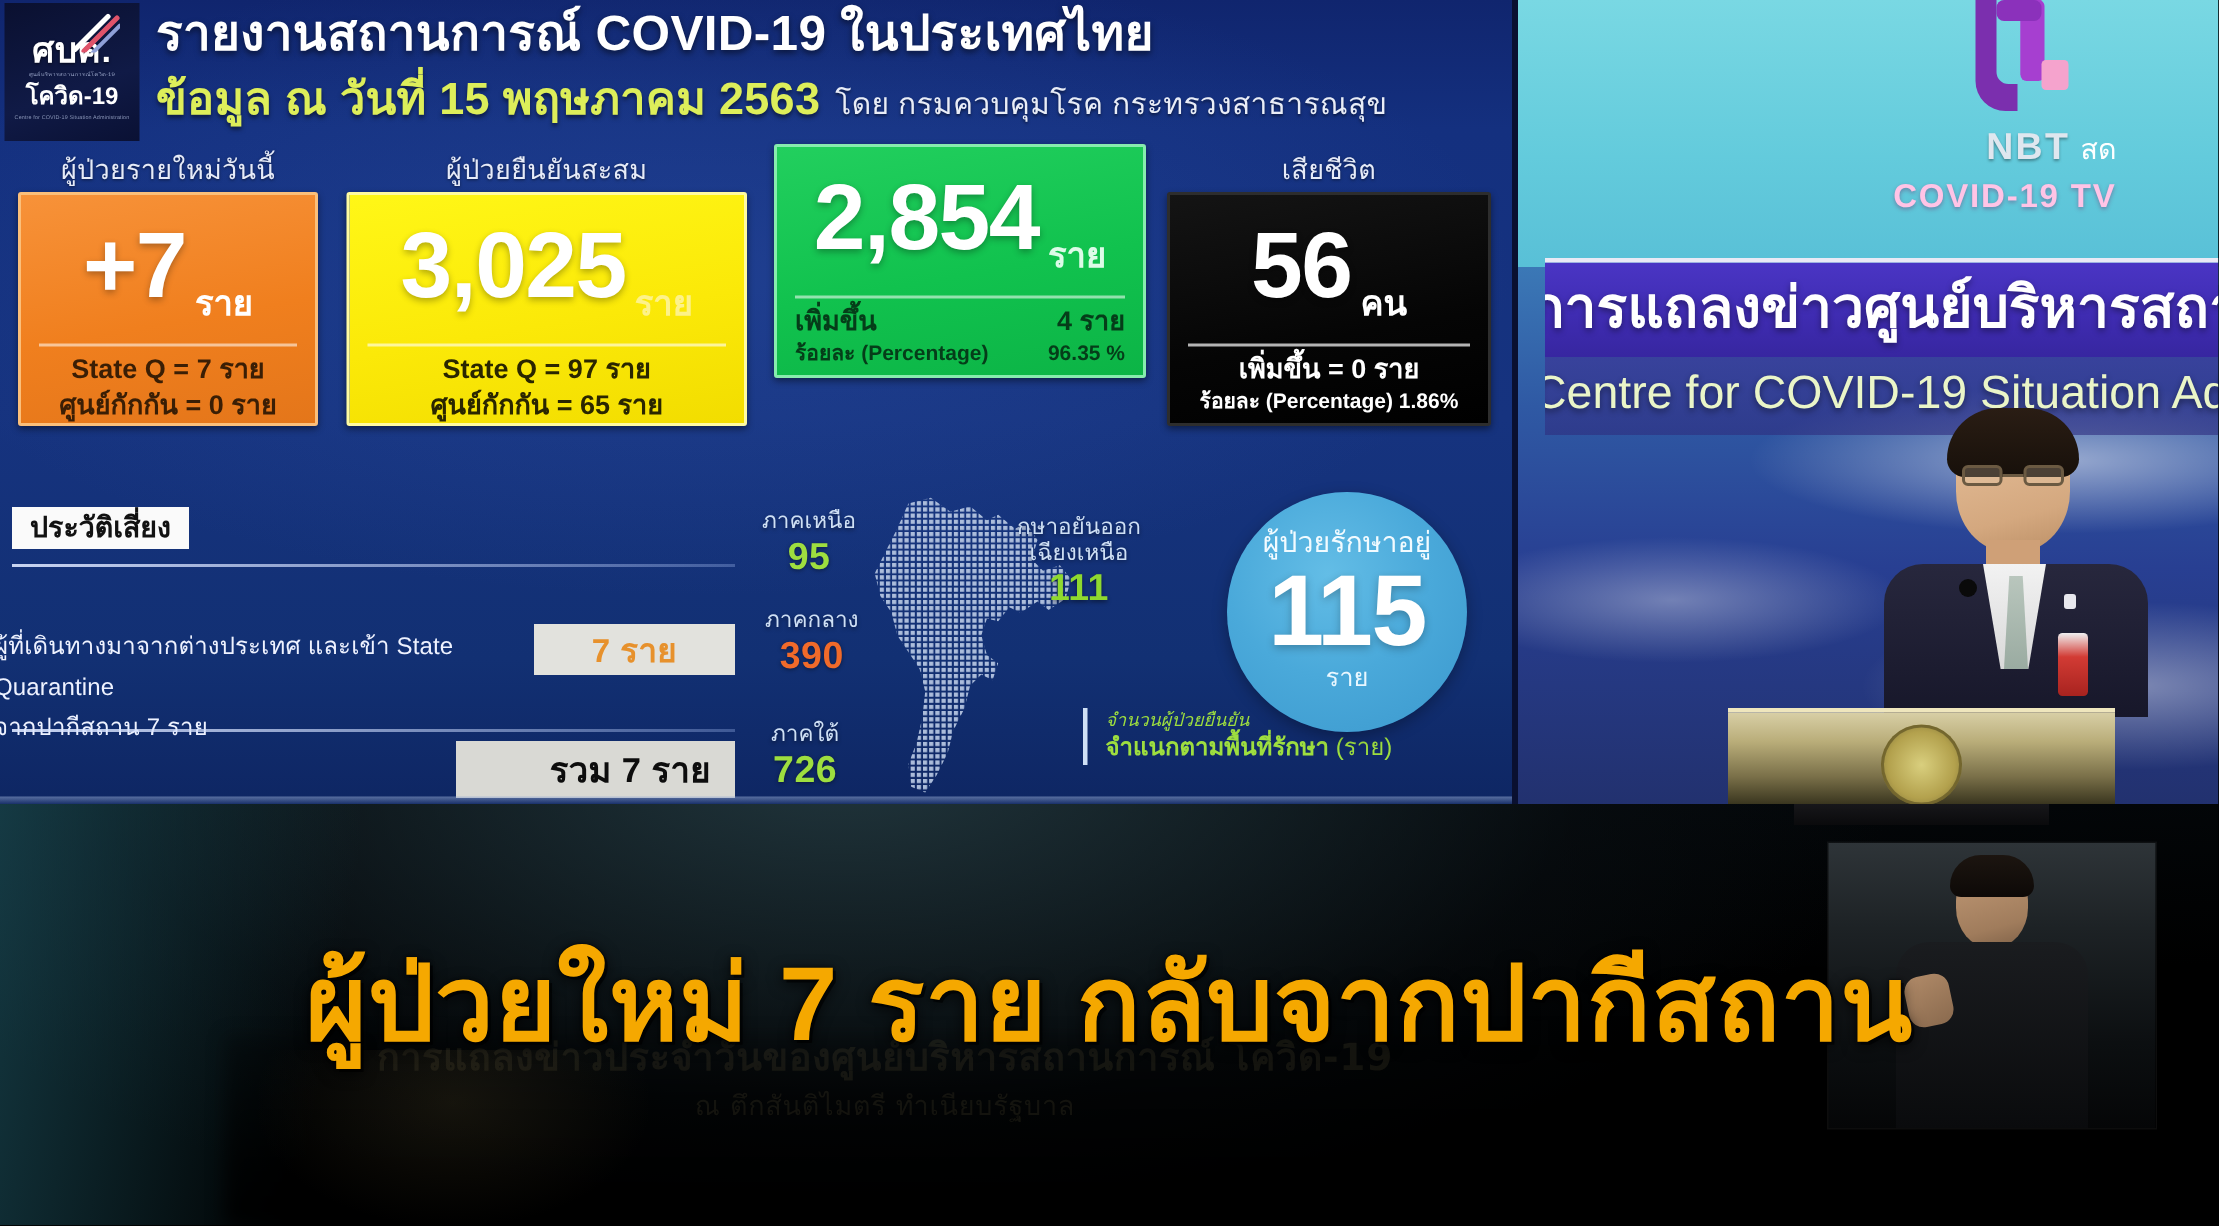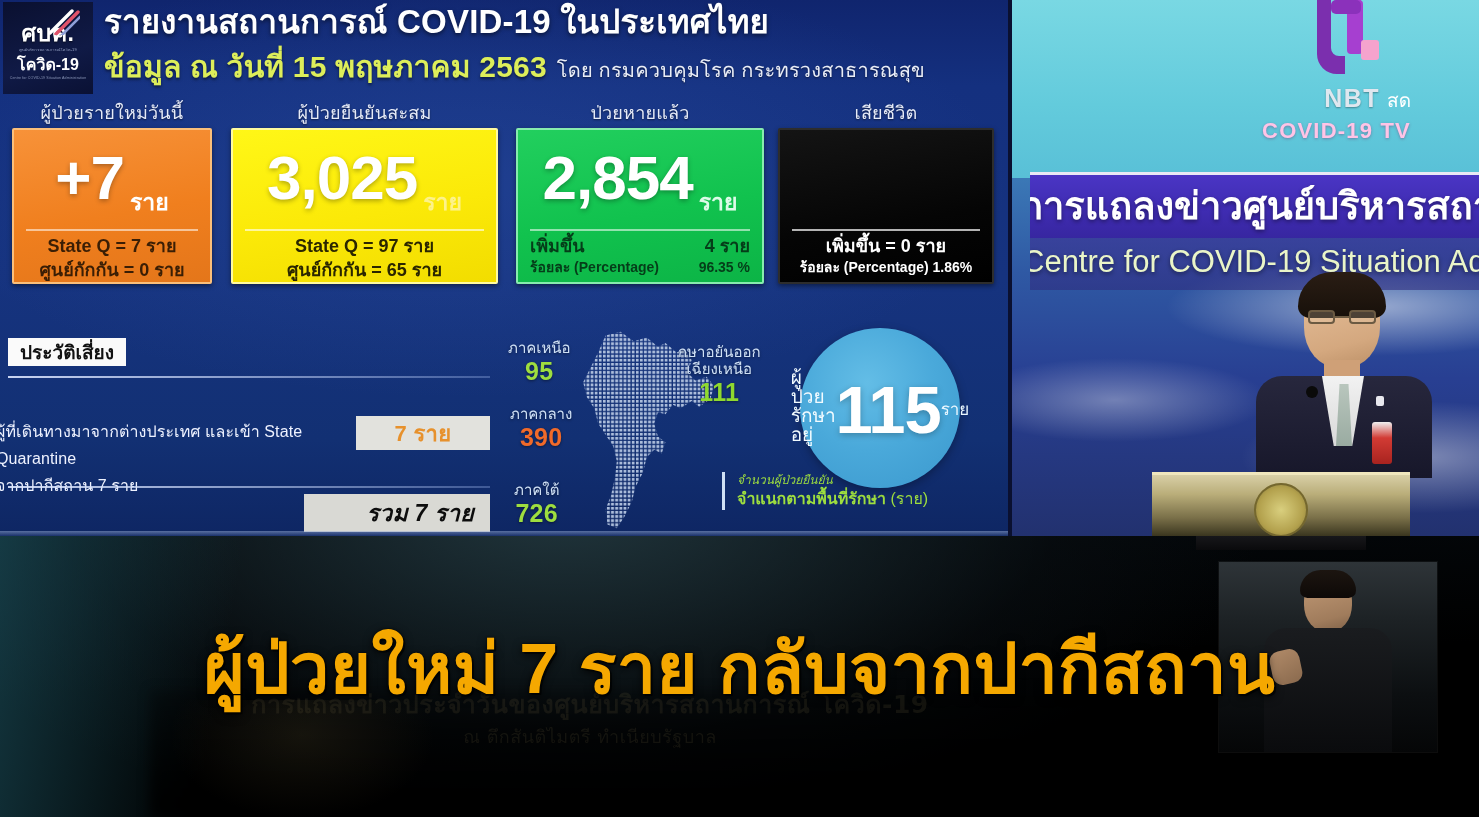--- a/index.html
+++ b/index.html
@@ -165,21 +165,20 @@
   }
   .risk-pill{
     position:absolute; left:356px; top:26px; width:134px; height:34px;
     background:#e2e2dd; display:flex; align-items:center; justify-content:center;
   }
   .risk-pill span{ color:#e7912c; font-size:22px; font-weight:700; letter-spacing:.3px; }
   .risk-total{
     position:absolute; left:304px; top:156px; width:186px; height:38px;
     background:#d9d9d4; display:flex; align-items:center; justify-content:flex-end;
     padding-right:16px;
-    font-style:italic;
   }
   .risk-total span{ color:#0d0d0d; font-size:23px; font-weight:700; letter-spacing:.3px; }
 
   
   .mapblock{ position:absolute; left:500px; top:330px; width:508px; height:206px; }
   .map-svg{ position:absolute; left:48px; top:0px; width:190px; height:202px; opacity:.92; }
   .reg{ position:absolute; text-align:center; line-height:1.12; white-space:nowrap;
          text-shadow:0 1px 3px rgba(0,0,0,.45); }
   .reg .rn{ color:#cfe0f5; font-size:15px; font-weight:400; display:block; }
   .reg .rv{ font-size:25px; font-weight:700; display:block; letter-spacing:.3px; }
@@ -188,24 +187,25 @@
   .reg.northeast{ left:178px; top:14px; }
   .reg.northeast .rv{ color:#8fd92f; }
   .reg.central { left:10px;  top:76px; }
   .reg.central .rv{ color:#f06a2a; }
   .reg.bkk     { left:118px; top:116px; }
   .reg.bkk .rv { color:#b4e33a; }
   .reg.south   { left:14px;  top:152px; }
   .reg.south .rv{ color:#9ede3f; }
 
   .bubble{
-    position:absolute; left:300px; top:-2px; width:160px; height:160px; border-radius:50%;
+    position:absolute; left:318px; top:-2px; width:160px; height:160px; border-radius:50%;
     background:radial-gradient(circle at 42% 34%, #63bde6 0%, #4aa9da 48%, #3b98cd 100%);
-    display:flex; flex-direction:row; align-items:center; justify-content:center;
+    display:flex; flex-direction:column; align-items:center; justify-content:center;
     box-shadow:0 3px 10px rgba(0,0,0,.3);
+    text-align:right;
   }
   .bubble .bl{ color:#f2fbff; font-size:19px; font-weight:400; line-height:1; margin-top:-4px; }
   .bubble .bv{ color:#fff; font-size:67px; font-weight:700; line-height:1; letter-spacing:-1px;
                text-shadow:0 2px 6px rgba(0,0,0,.25); margin:2px 0 0; }
   .bubble .bu{ color:#e9f7ff; font-size:17px; font-weight:400; line-height:1; margin-top:2px; }
 
   .maplegend{ position:absolute; left:222px; top:142px; width:230px; padding-left:12px;
               border-left:3px solid #cfe0f5; line-height:1.35; }
   .maplegend .ml1{ color:#9ede3f; font-size:12px; font-weight:400; white-space:nowrap;font-style:italic; }
   .maplegend .ml2{ color:#9ede3f; font-size:16px; font-weight:700; white-space:nowrap; }
@@ -391,21 +391,20 @@
           </div>
           <div class="rule"></div>
           <div class="sub">
             <div class="sub-line">State Q = 97 ราย</div>
             <div class="sub-line">ศูนย์กักกัน = 65 ราย</div>
           </div>
         </div>
       </div>
 
       <div class="card-wrap" id="card-rec">
-        <div class="card-label">ป่วยหายแล้ว</div>
         <div class="card">
           <div class="big-row">
             <span class="big">2,854</span>
             <span class="unit">ราย</span>
           </div>
           <div class="rule"></div>
           <div class="sub">
             <div class="sub-line spread">
               <span>เพิ่มขึ้น</span>
               <span>4 ราย</span>
@@ -414,20 +413,24 @@
               <span>ร้อยละ (Percentage)</span>
               <span>96.35 %</span>
             </div>
           </div>
         </div>
       </div>
 
       <div class="card-wrap" id="card-dth">
         <div class="card-label">เสียชีวิต</div>
         <div class="card">
+          <div class="big-row">
+            <span class="big">56</span>
+            <span class="unit">คน</span>
+          </div>
           <div class="rule"></div>
           <div class="sub">
             <div class="sub-line">เพิ่มขึ้น = 0 ราย</div>
             <div class="sub-line small">ร้อยละ (Percentage) 1.86%</div>
           </div>
         </div>
       </div>
     </div>
 
     <div class="risk">

